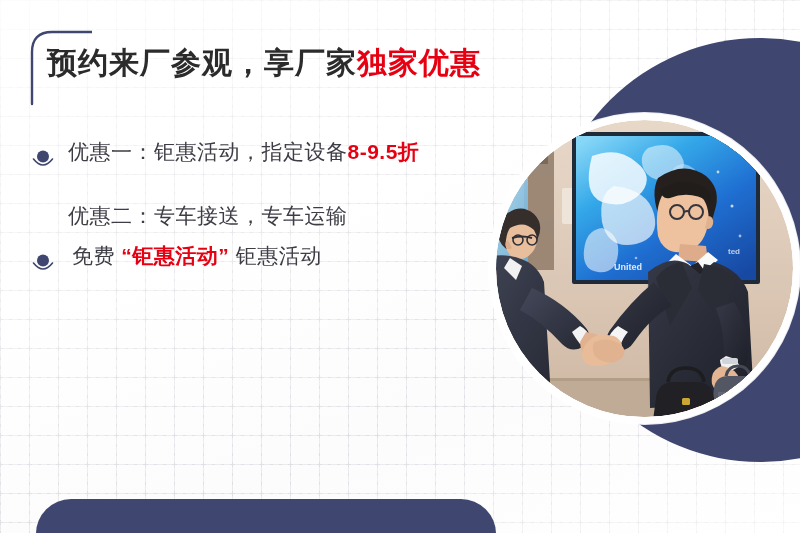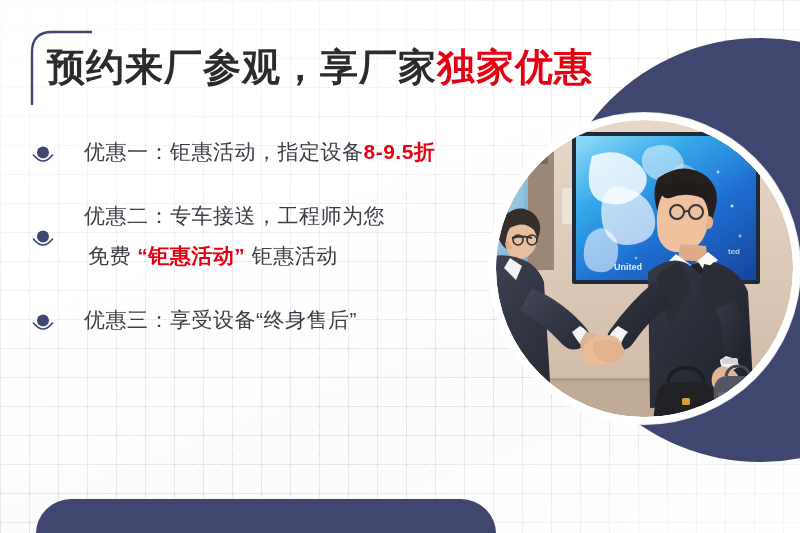--- a/index.html
+++ b/index.html
@@ -89,41 +89,40 @@
     height: 76px;
   }
   .bracket svg { display: block; }
 
   
   .headline {
     position: absolute;
     left: 47px;
     top: 48px;
     white-space: nowrap;
-    font-size: 38px;
+    font-size: 30px;
     font-weight: 700;
     letter-spacing: 1px;
     line-height: 1;
     color: #2b2b2b;
   }
   .headline .accent { color: #e60012; }
 
   
   .bullets {
     position: absolute;
     left: 30px;
     top: 132px;
     width: 470px;
   }
 
   .bullet-row {
     display: flex;
-    align-items: center;
+    align-items: flex-end;
     margin-bottom: 24px;
-    gap: 16px;
   }
 
   .bullet-marker {
     flex: 0 0 auto;
     width: 26px;
     height: 26px;
     margin-top: 5px;
     margin-right: 12px;
   }
   .bullet-marker svg { display: block; }
@@ -344,33 +343,22 @@
     </div>
 
     <div class="bullet-row">
       <span class="bullet-marker">
         <svg width="26" height="26" viewBox="0 0 26 26">
           <circle cx="13" cy="10.5" r="6" fill="#3f4670"></circle>
           <path d="M3.5 13 Q13 25 22.5 13" stroke="#3f4670" stroke-width="1.6" fill="none" stroke-linecap="round"></path>
         </svg>
       </span>
       <span class="bullet-text">
-        <span class="bullet-line"><span>优惠二：专车接送，工程师为您</span></span>
+        <span class="bullet-line"><span>优惠二：专车接送，专车运输</span></span>
         <span class="bullet-line indent"><span>免费 </span><span class="accent">“钜惠活动”</span><span> 钜惠活动</span></span>
       </span>
     </div>
 
-    <div class="bullet-row">
-      <span class="bullet-marker">
-        <svg width="26" height="26" viewBox="0 0 26 26">
-          <circle cx="13" cy="10.5" r="6" fill="#3f4670"></circle>
-          <path d="M3.5 13 Q13 25 22.5 13" stroke="#3f4670" stroke-width="1.6" fill="none" stroke-linecap="round"></path>
-        </svg>
-      </span>
-      <span class="bullet-text">
-        <span class="bullet-line"><span>优惠三：享受设备“终身售后”</span></span>
-      </span>
-    </div>
 
 
   </div>
 
 </div>
 
 </body></html>

